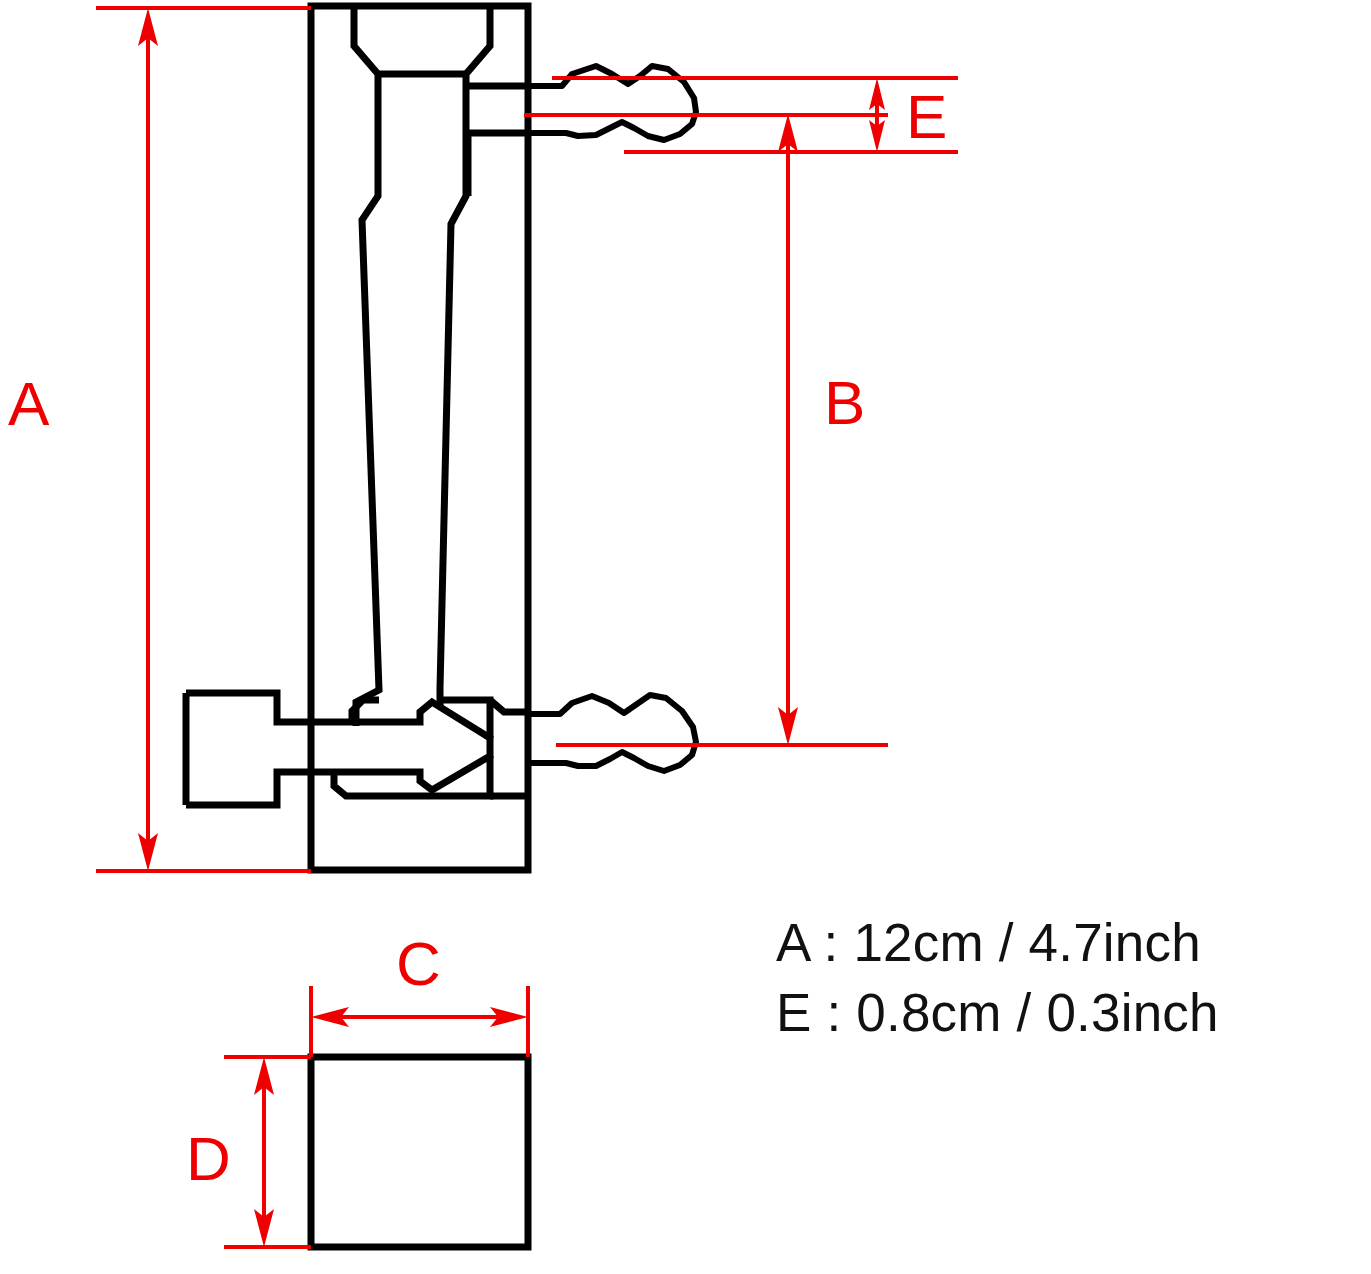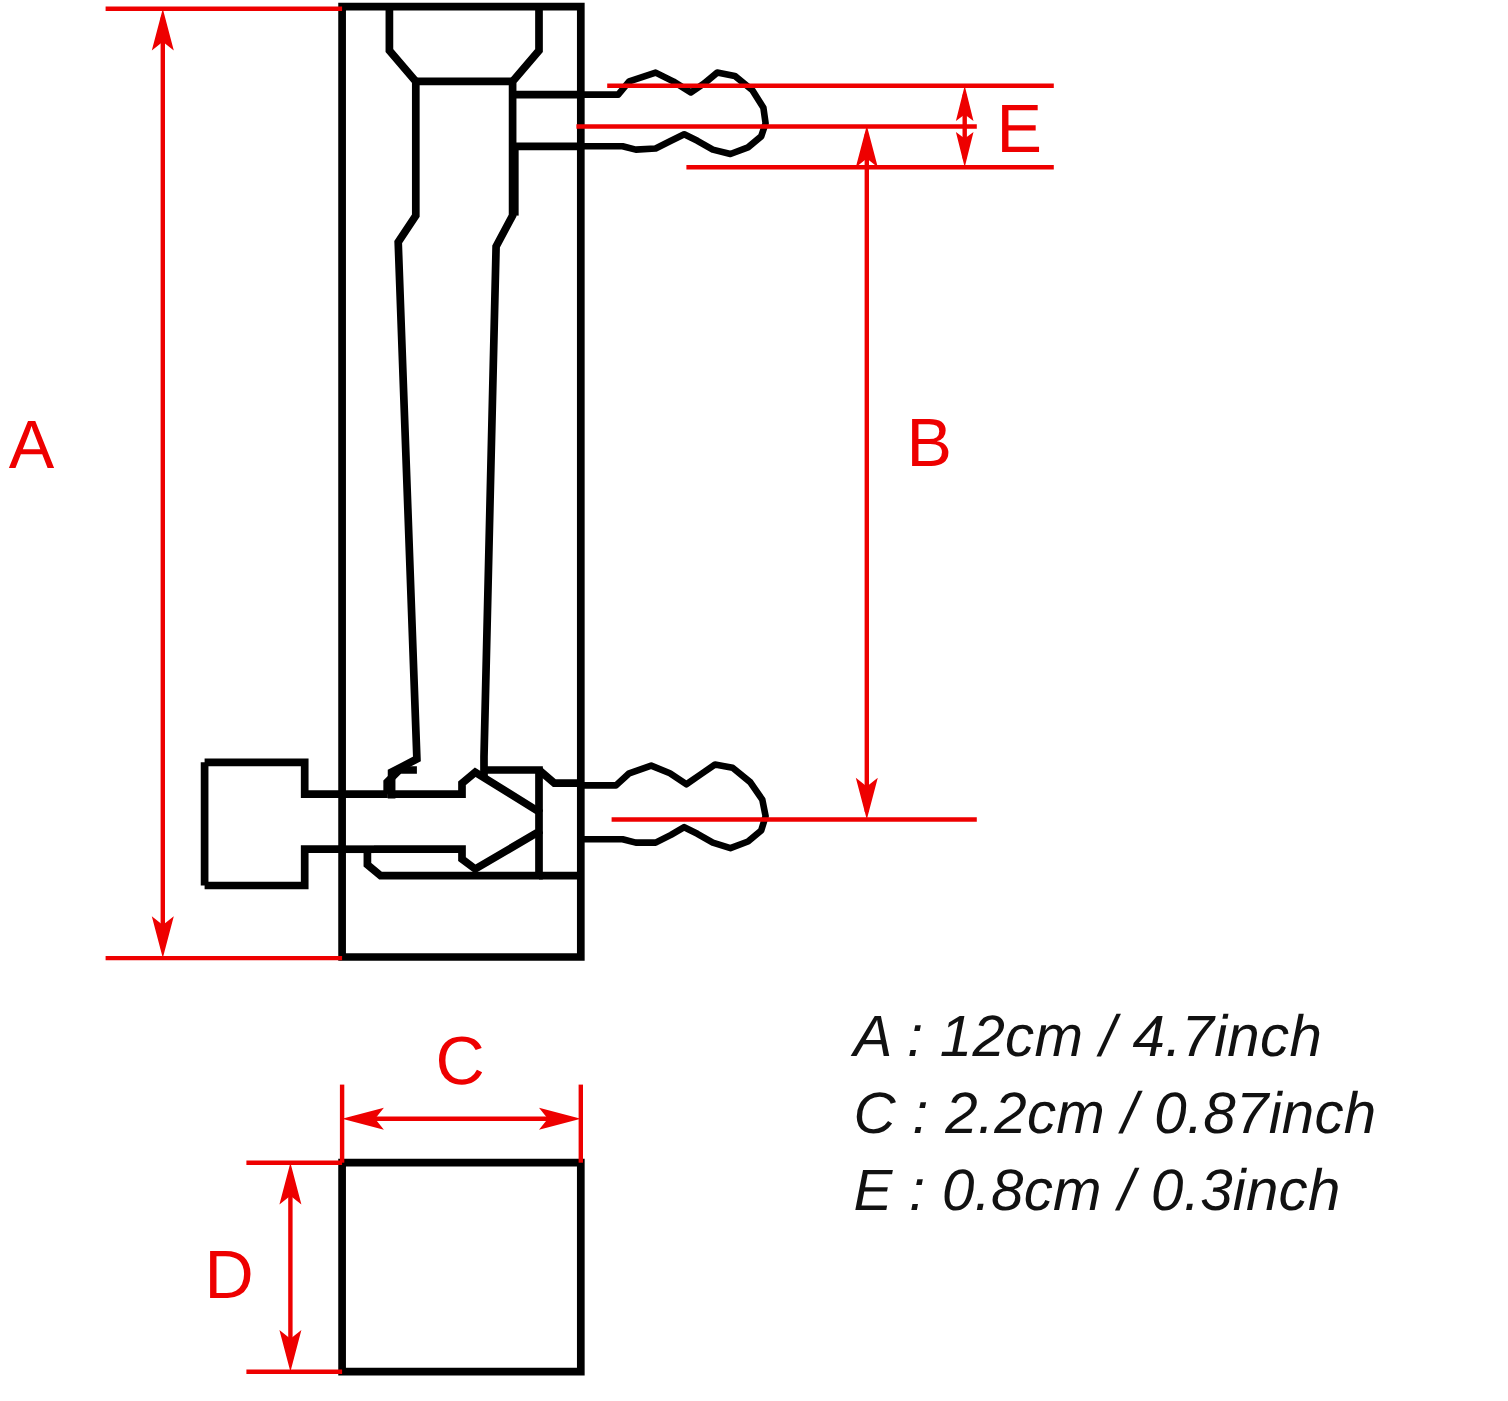--- a/index.html
+++ b/index.html
@@ -59,21 +59,20 @@
     fill: #ee0000;
     font-family: "Liberation Sans", sans-serif;
     font-size: 62px;
     font-weight: 400;
   }
   #legend {
     position: absolute;
     left: 776px;
     top: 908px;
     width: 595px;
-    font-style: italic;
   }
   .legend-row {
     font-family: "Liberation Sans", sans-serif;
     font-size: 53px;
     line-height: 70px;
     color: #111111;
     white-space: nowrap;
     letter-spacing: 0.2px;
   }
 </style>
@@ -243,17 +242,16 @@
         <line class="dim-line" x1="264" y1="1066" x2="264" y2="1238"></line>
         <polygon class="dim-arrowhead" points="264,1057 254,1095 264,1087 274,1095"></polygon>
         <polygon class="dim-arrowhead" points="264,1247 254,1209 264,1217 274,1209"></polygon>
         <text class="dim-label" x="186" y="1180">D</text>
       </g>
     </g>
   </svg>
 
   <div id="legend">
     <div class="legend-row">A : 12cm / 4.7inch</div>
-    <div class="legend-row">C : 2.2cm / 0.87inch</div>
     <div class="legend-row">E : 0.8cm / 0.3inch</div>
   </div>
 
 </div>
 
 </body></html>

